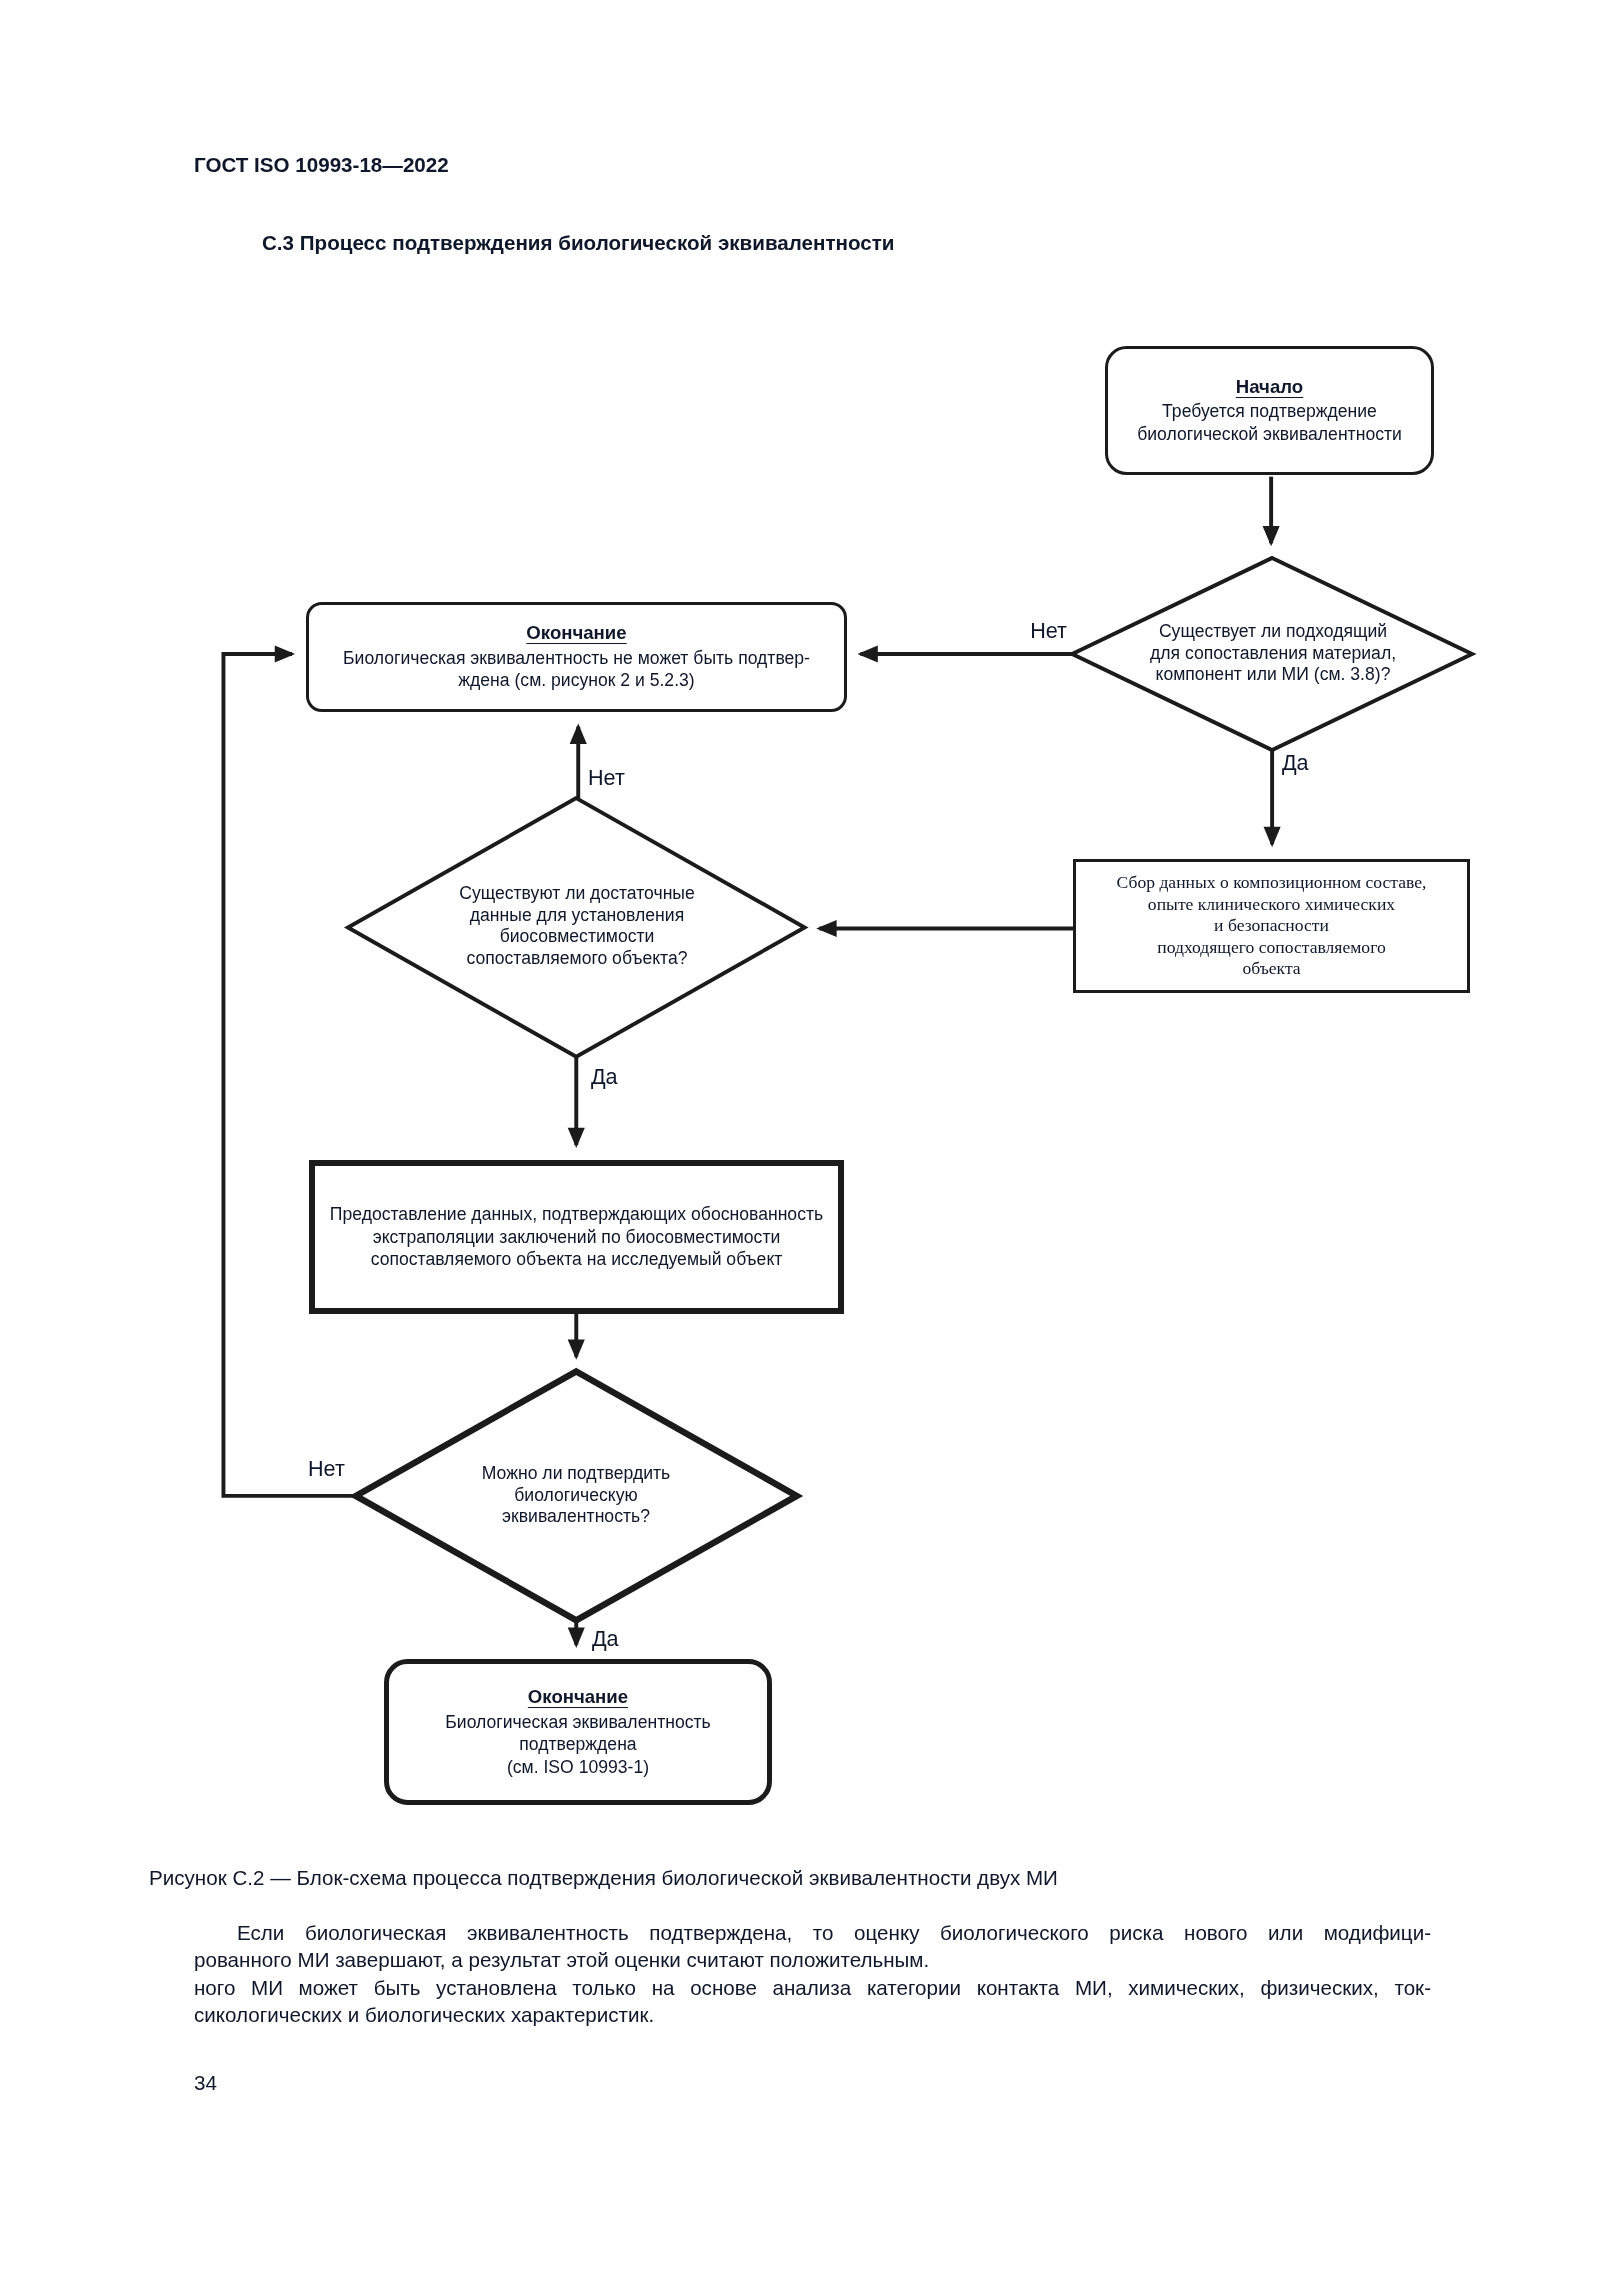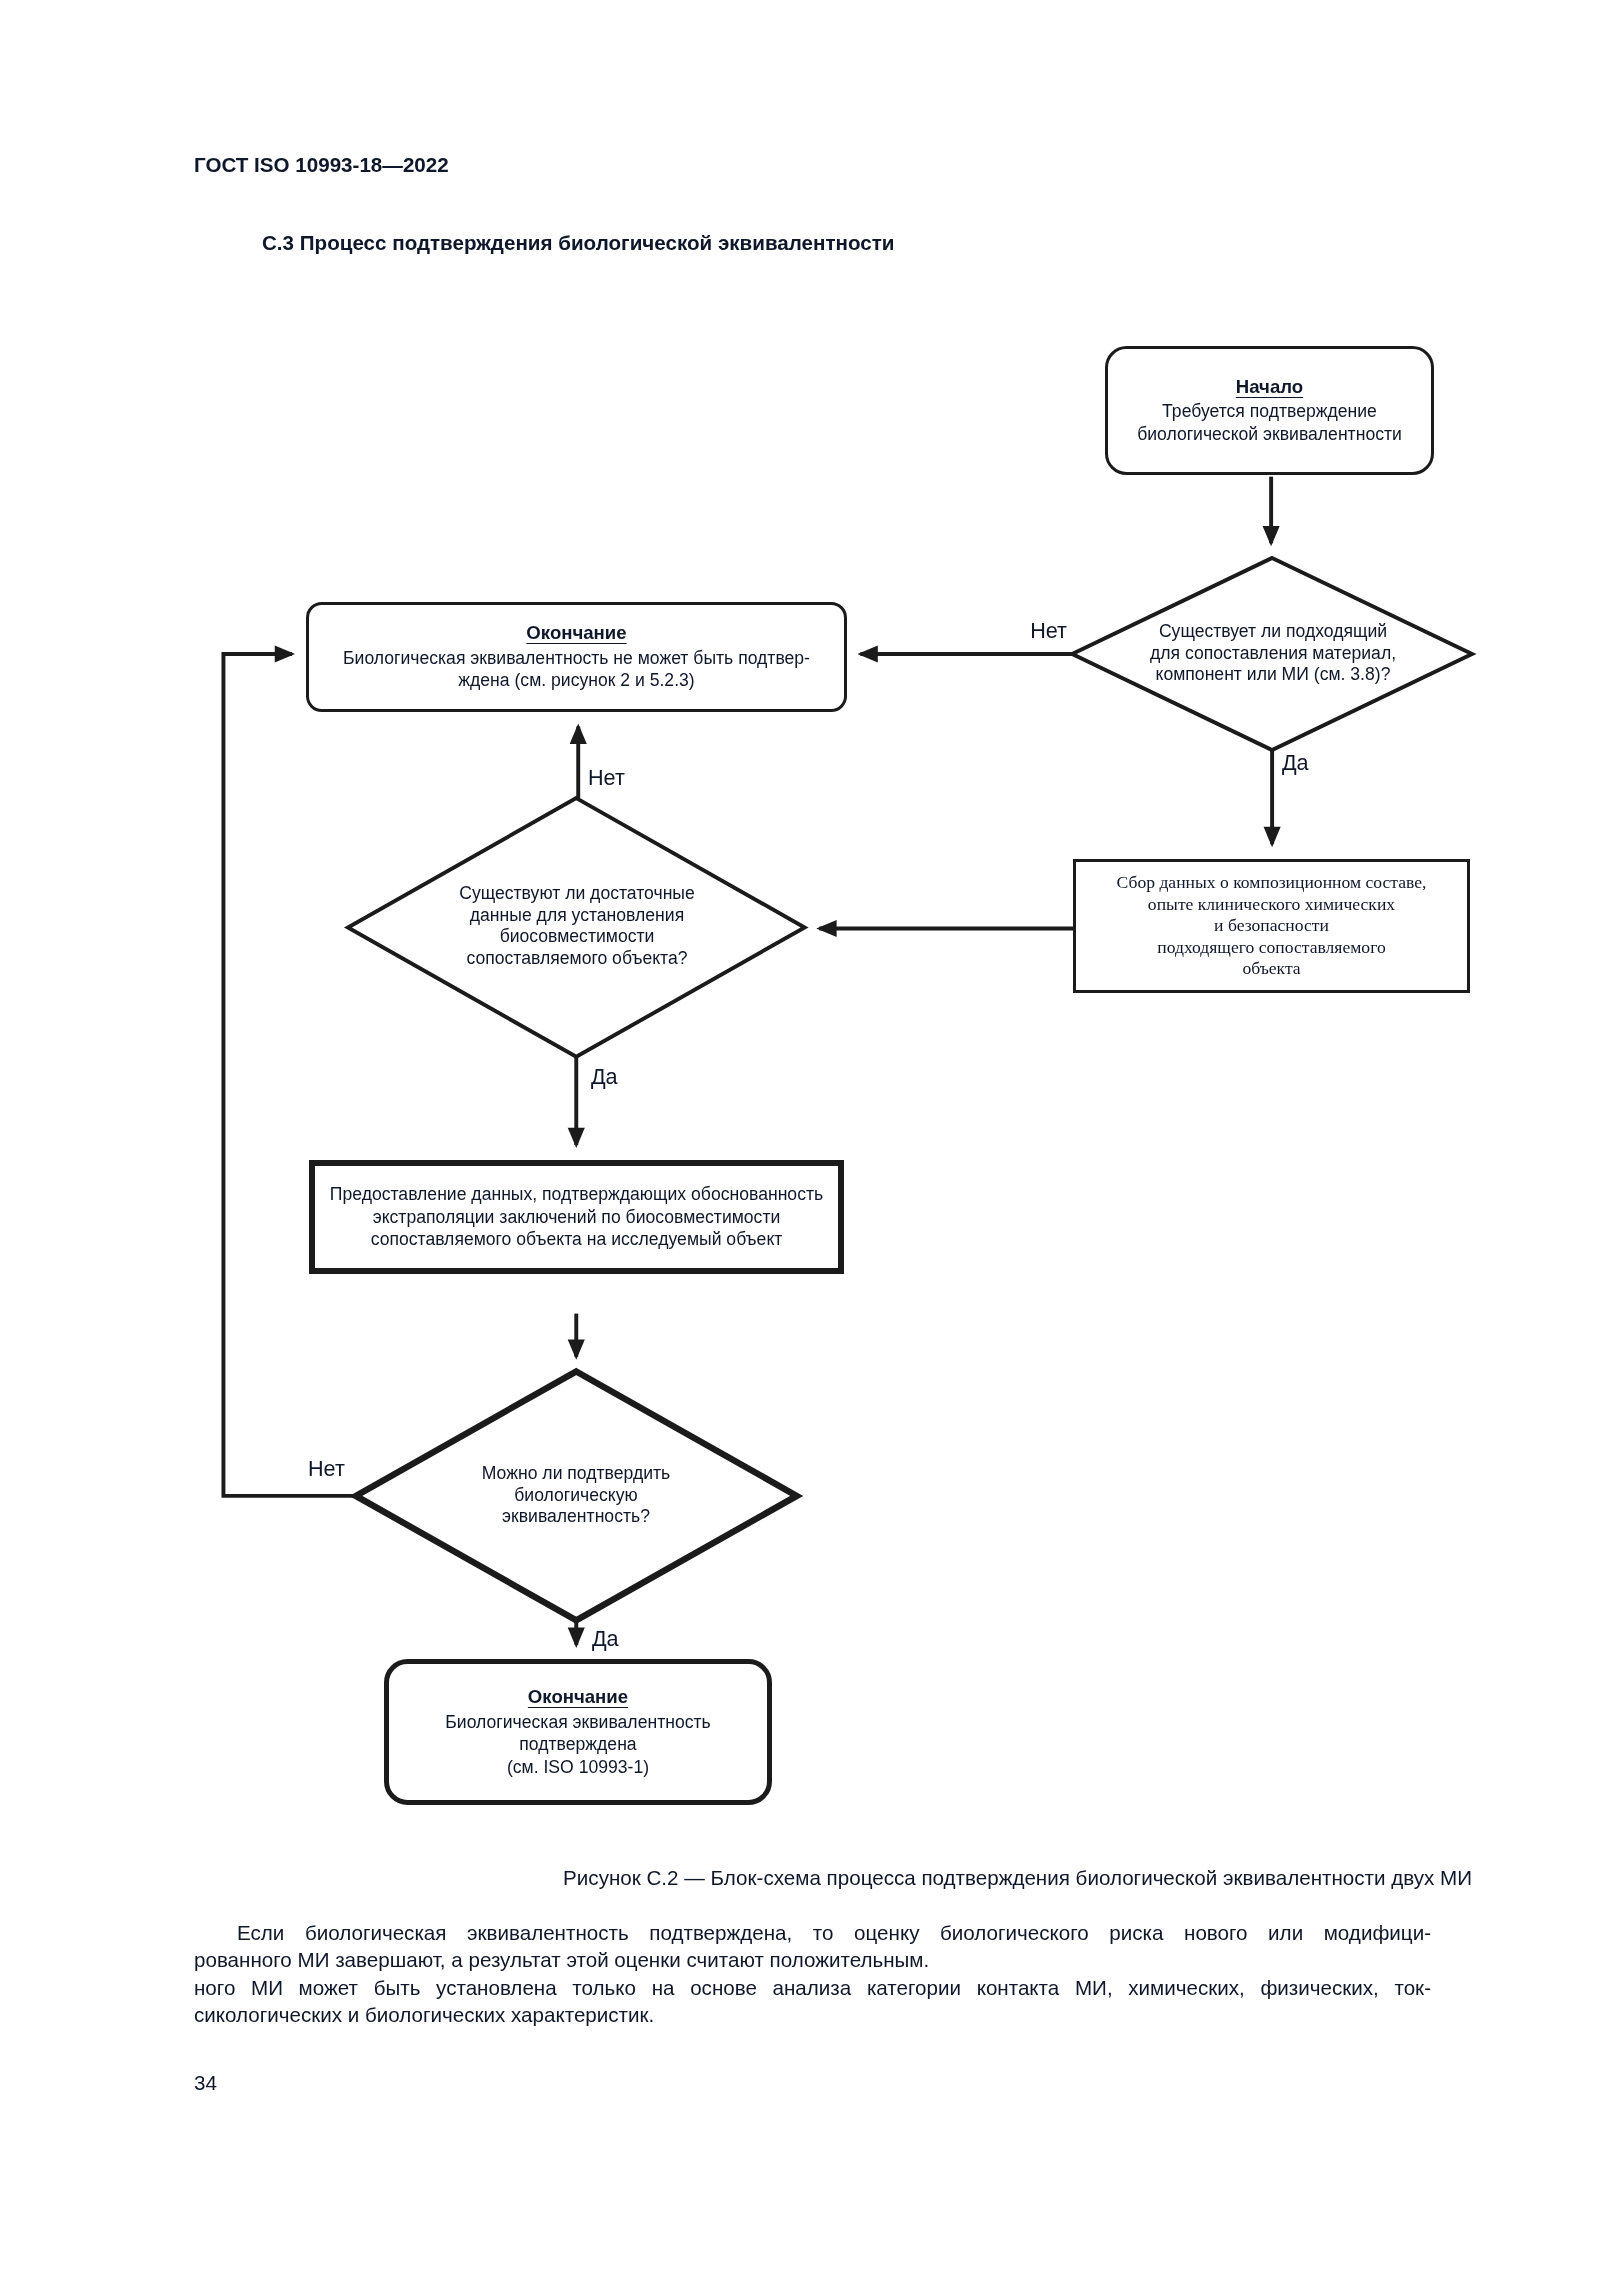--- a/index.html
+++ b/index.html
@@ -8,21 +8,21 @@
     background:#ffffff; color:#0f172a;
     font-family:"Liberation Sans", sans-serif;
     overflow:hidden;
   }
   .abs { position:absolute; }
 
   
   .doc-header { left:194px; top:153px; font-size:20.6px; font-weight:bold; }
   .section-heading { left:262px; top:231px; font-size:20.6px; font-weight:bold; }
   .intro { left:262px; top:266px; font-size:20.6px; }
-  .caption { left:149px; top:1866px; width:1323px; text-align:right; font-size:20.6px; }
+  .caption { left:149px; top:1866px; width:1323px; text-align:left; font-size:20.6px; }
   .paras { left:194px; top:1919px; width:1237px; font-size:20.6px; }
   .para-line { line-height:27.4px; }
   .para-line.fill { text-align:justify; text-align-last:justify; }
   .para-line.indent { text-indent:43px; }
   .page-number { left:194px; top:2071px; font-size:20.6px; }
 
   
   .flow-svg { left:0; top:0; }
 
   
@@ -36,21 +36,21 @@
     font-weight:bold; font-size:18.6px;
     text-decoration:underline; text-underline-offset:3.9px;
     margin-bottom:2px;
   }
   .node-start { left:1105px; top:346px; width:329px; height:129px;
     border:3.9px solid #1b1b1b; border-radius:21.6px; }
   .node-end1 { left:306px; top:602px; width:541px; height:110px;
     border:3.9px solid #1b1b1b; border-radius:15.7px; }
   .node-collect { left:1073px; top:859px; width:397px; height:134px;
     border:3.9px solid #1b1b1b; line-height:21.6px;font-family:Liberation Serif, serif; }
-  .node-provide { left:309px; top:1160px; width:535px; height:114px;
+  .node-provide { left:309px; top:1160px; width:535px; height:154px;
     border:6.9px solid #1b1b1b; }
   .node-end2 { left:384px; top:1659px; width:388px; height:146px;
     border:5.9px solid #1b1b1b; border-radius:23.5px; }
 
   
   .dtext { position:absolute; text-align:center; font-size:17.6px; line-height:21.6px; }
   .dtext-1 { left:1086px; top:621px; width:374px; }
   .dtext-2 { left:420px; top:883px; width:314px; }
   .dtext-3 { left:429px; top:1463px; width:294px; }
 

